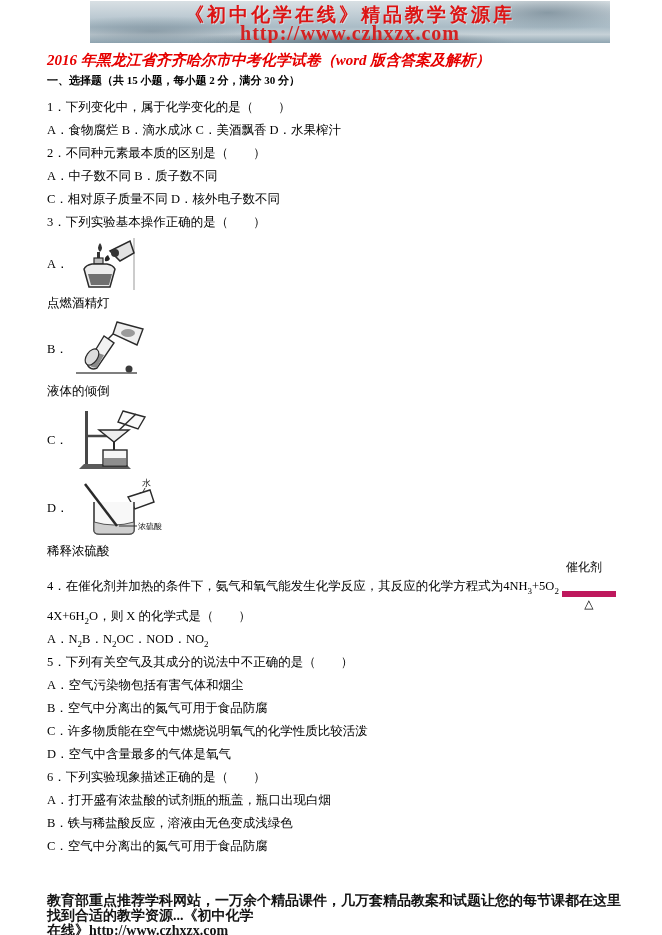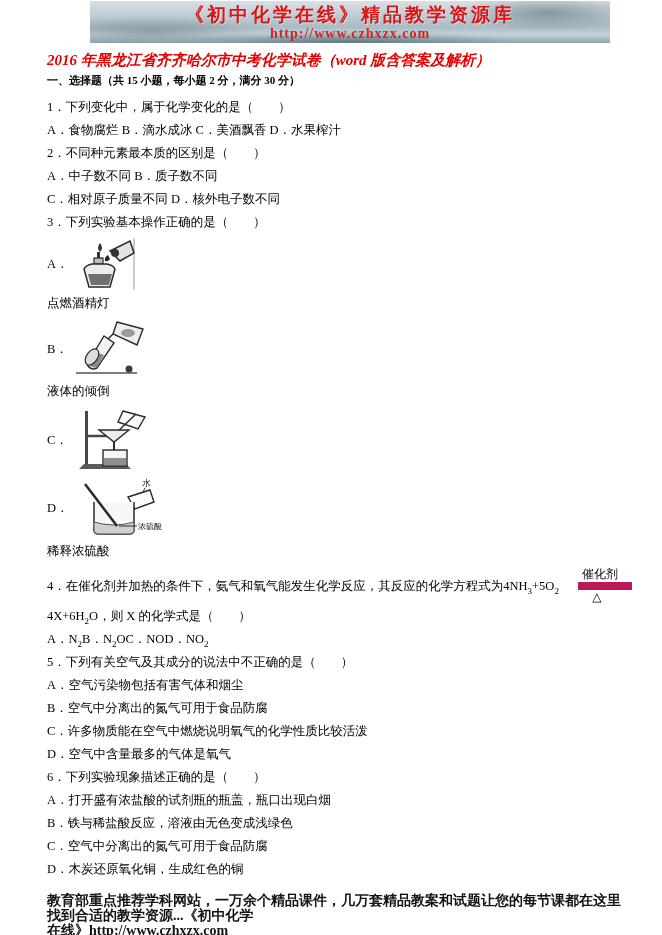--- a/index.html
+++ b/index.html
@@ -15,37 +15,37 @@
       radial-gradient(ellipse 130px 26px at 88% 28%, rgba(86,108,122,.55), transparent 70%),
       radial-gradient(ellipse 160px 22px at 12% 72%, rgba(98,118,132,.5), transparent 70%),
       radial-gradient(ellipse 220px 14px at 50% 96%, rgba(52,74,88,.5), transparent 75%),
       linear-gradient(180deg,#d9e0e4 0%,#bfccd4 35%,#aabcc6 62%,#c6d1d7 80%,#8fa5b1 100%);
   }
   .banner-title {
     font-size:19px; font-weight:bold; color:#dd1414; letter-spacing:3px;
     line-height:23px; padding-top:2px; text-shadow:1px 1px 0 rgba(255,255,255,.45);
   }
   .banner-url {
-    font-size:14px; font-weight:bold; color:#d42222; letter-spacing:1px; line-height:15px;
+    font-size:20px; font-weight:bold; color:#d42222; letter-spacing:1px; line-height:15px;
   }
   
   .content { position:absolute; left:47px; top:51px; width:575px; }
   .doc-title { color:#e60000; font-weight:bold; font-size:15px; line-height:19px; margin-bottom:1px;font-style:italic; }
   .section-heading { font-weight:bold; font-size:11px; line-height:19px; margin-bottom:9px; }
   .line { font-size:12.5px; line-height:16px; margin-bottom:7px; }
   sub { font-size:9px; line-height:0; }
   .opt-label { font-size:12.5px; margin-right:5px; }
   .img-opt { margin:1px 0 0; }
   .img-row { display:flex; align-items:center; margin-bottom:4px; }
   .caption { margin-bottom:8px; }
   .sketch { display:block; }
   
   .q4-line1 { display:flex; align-items:center; white-space:nowrap; height:38px; margin-bottom:3px; font-size:12.5px; }
   .cond { display:inline-block; vertical-align:middle; text-align:center; margin-left:3px; }
-  .cond-top { display:block; font-size:12px; line-height:15px; padding:0 14px 0 4px; border-bottom:8px solid #be185d;margin-left:16px; }
+  .cond-top { display:block; font-size:12px; line-height:15px; padding:0 14px 16px 4px; border-bottom:6px solid #be185d; }
   .cond-bot { display:block; font-size:12px; line-height:15px; }
   
   .footer {
     position:absolute; left:47px; top:893px; width:575px;
     font-size:14px; font-weight:bold; color:#141414; line-height:15px;
   }
 </style>
 </head>
 <body>
 
@@ -155,21 +155,20 @@
     <div class="line">5．下列有关空气及其成分的说法中不正确的是（　　）</div>
     <div class="line">A．空气污染物包括有害气体和烟尘</div>
     <div class="line">B．空气中分离出的氮气可用于食品防腐</div>
     <div class="line">C．许多物质能在空气中燃烧说明氧气的化学性质比较活泼</div>
     <div class="line">D．空气中含量最多的气体是氧气</div>
 
     <div class="line">6．下列实验现象描述正确的是（　　）</div>
     <div class="line">A．打开盛有浓盐酸的试剂瓶的瓶盖，瓶口出现白烟</div>
     <div class="line">B．铁与稀盐酸反应，溶液由无色变成浅绿色</div>
     <div class="line">C．空气中分离出的氮气可用于食品防腐</div>
-    <div class="line">D．木炭还原氧化铜，生成红色的铜</div>
 
   </div>
 
   <div class="footer">
     <div>教育部重点推荐学科网站，一万余个精品课件，几万套精品教案和试题让您的每节课都在这里找到合适的教学资源...《初中化学</div>
     <div>在线》http://www.czhxzx.com</div>
   </div>
 
 </div>
 

